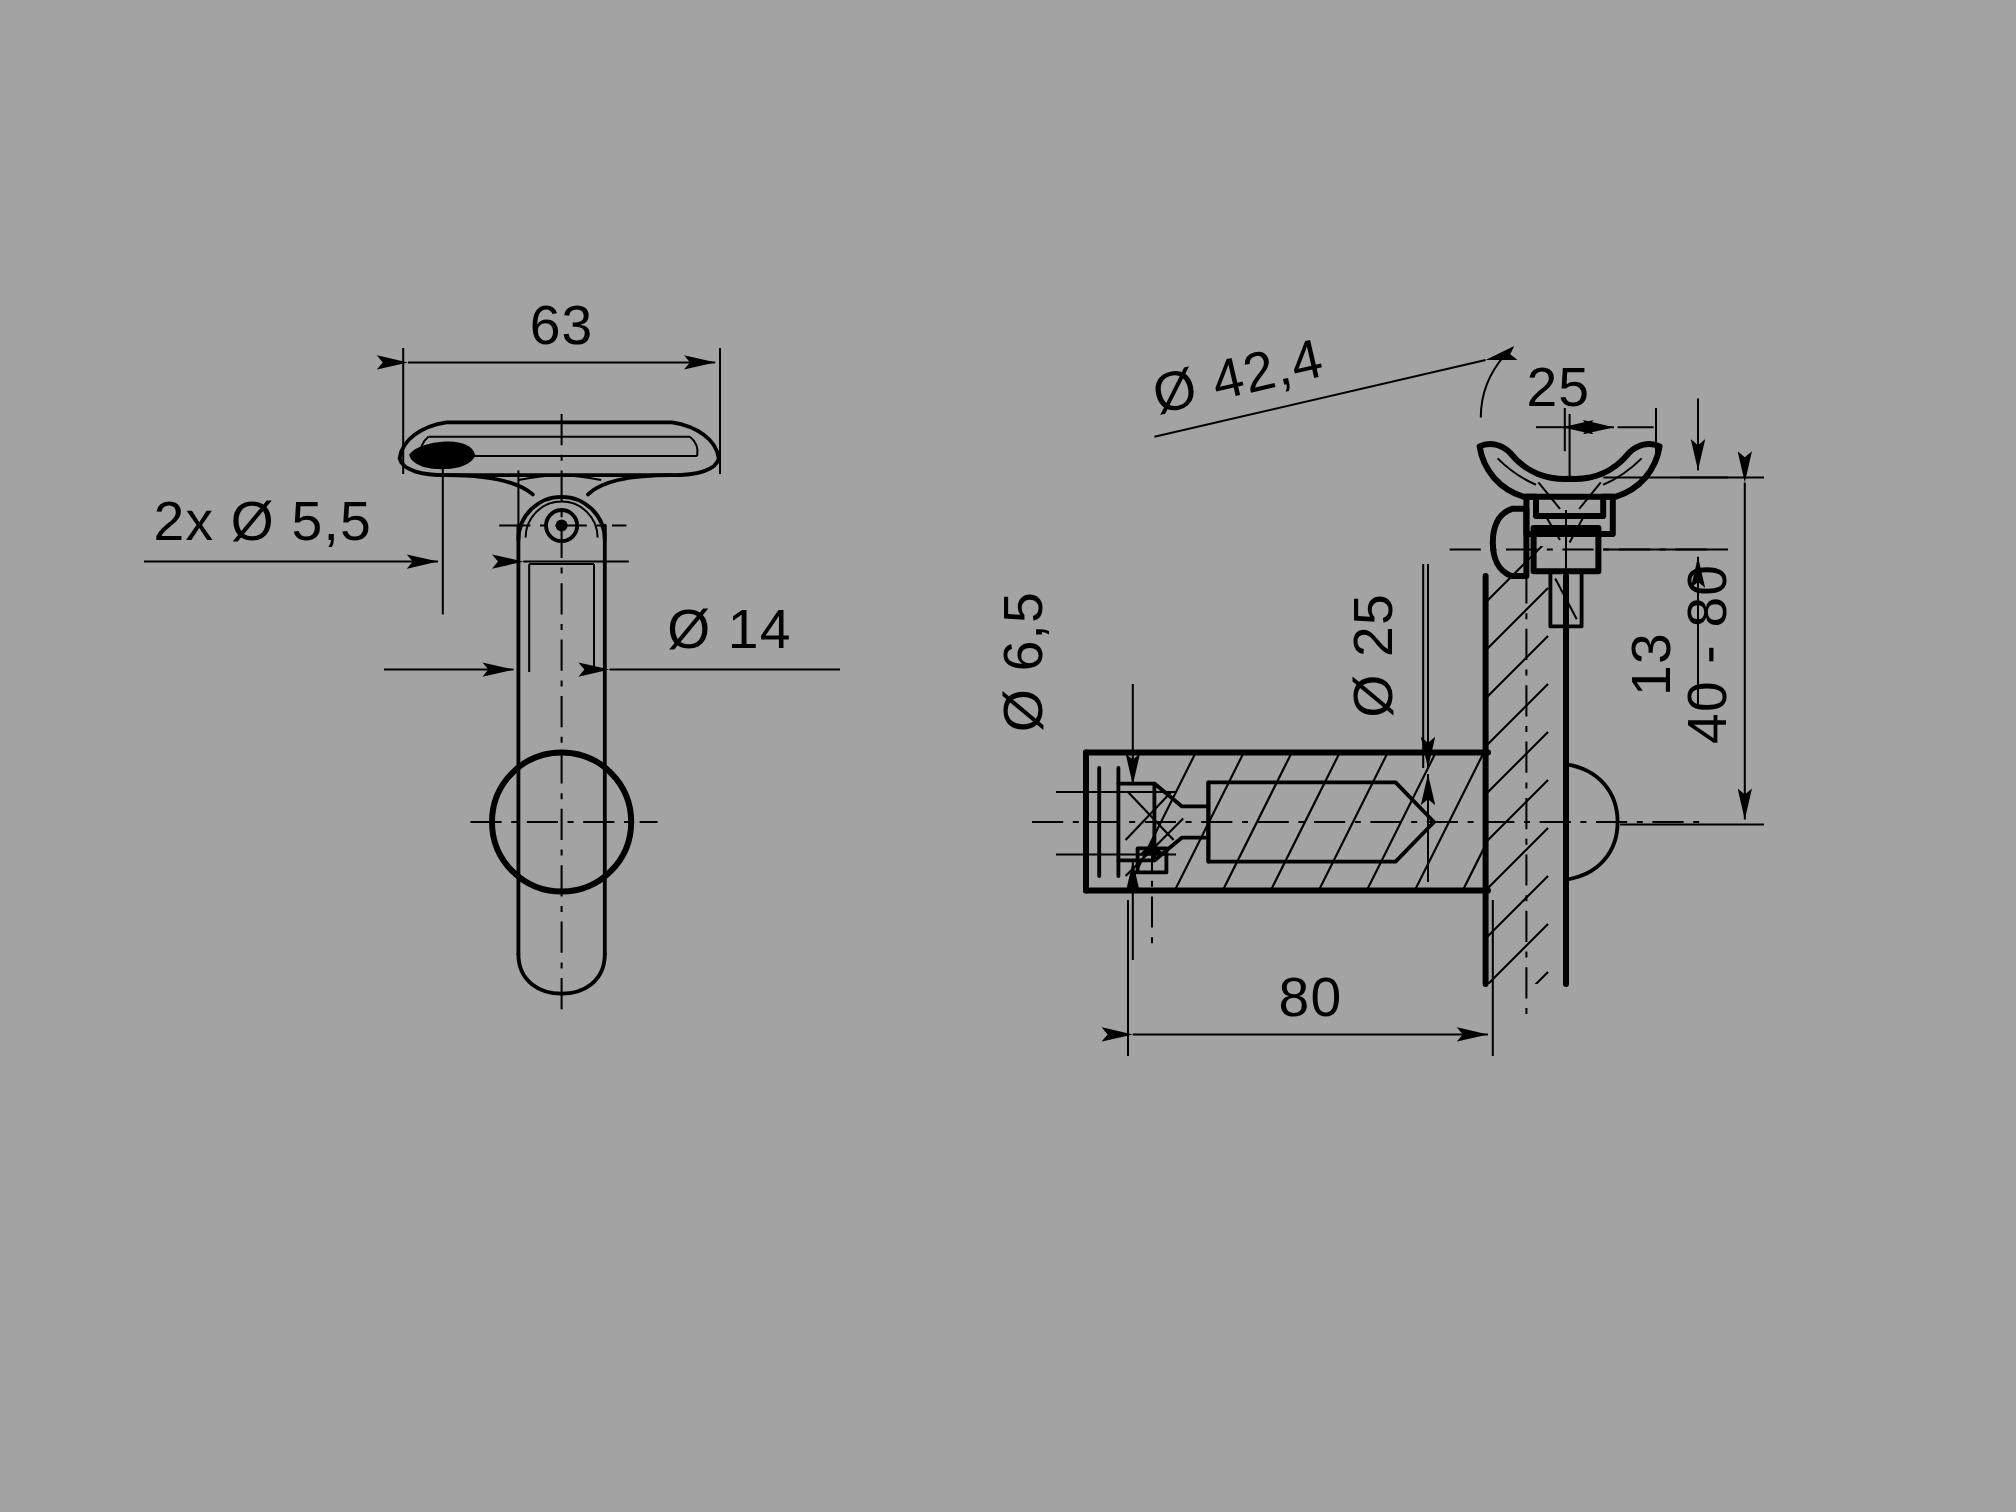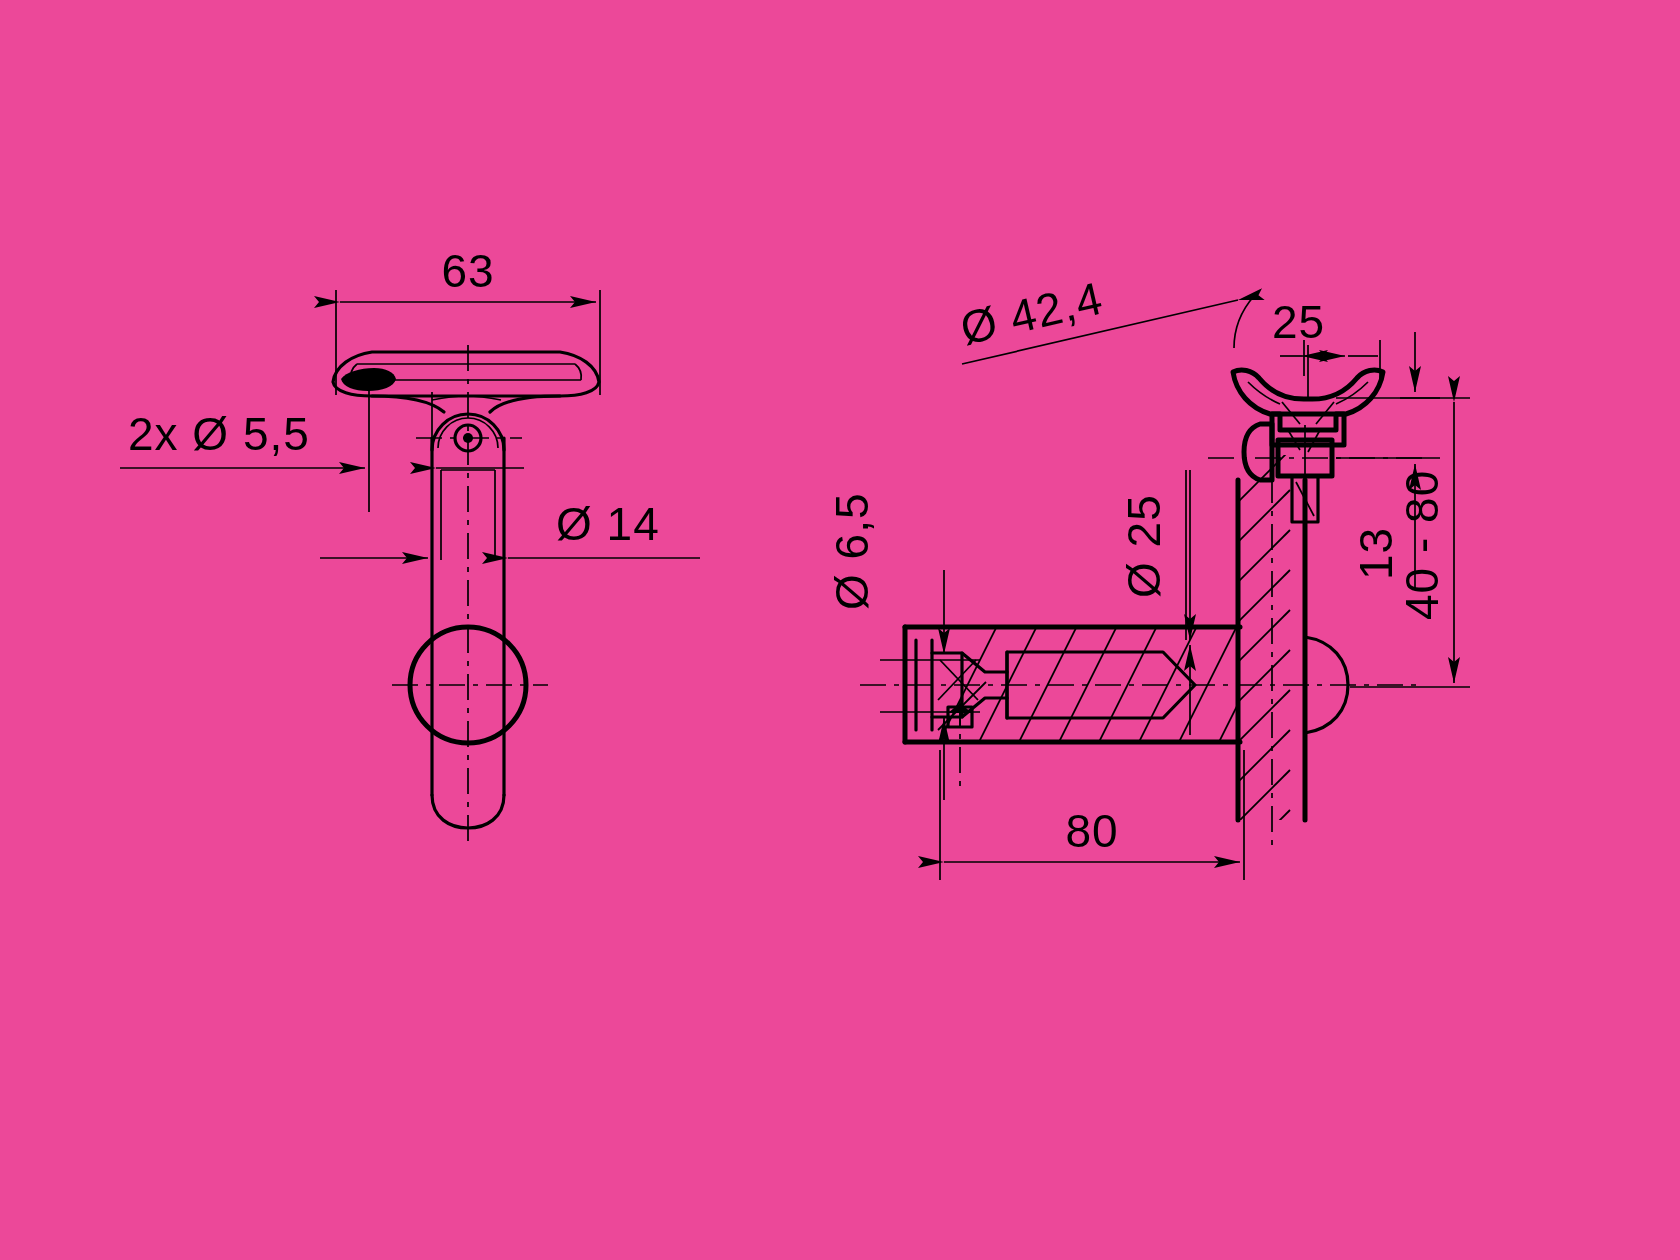--- a/index.html
+++ b/index.html
@@ -10,21 +10,21 @@
   body {
     width: 1680px;
     height: 1260px;
     font-family: "Liberation Sans", sans-serif;
     overflow: hidden;
   }
   #drawing-root {
     position: relative;
     width: 1680px;
     height: 1260px;
-    background: #ec4899;
+    background: #a3a3a3;
   }
   svg#cad {
     display: block;
     width: 1680px;
     height: 1260px;
   }
   .dim-text {
     font-family: "Liberation Sans", sans-serif;
     font-size: 46px;
     fill: #000000;

